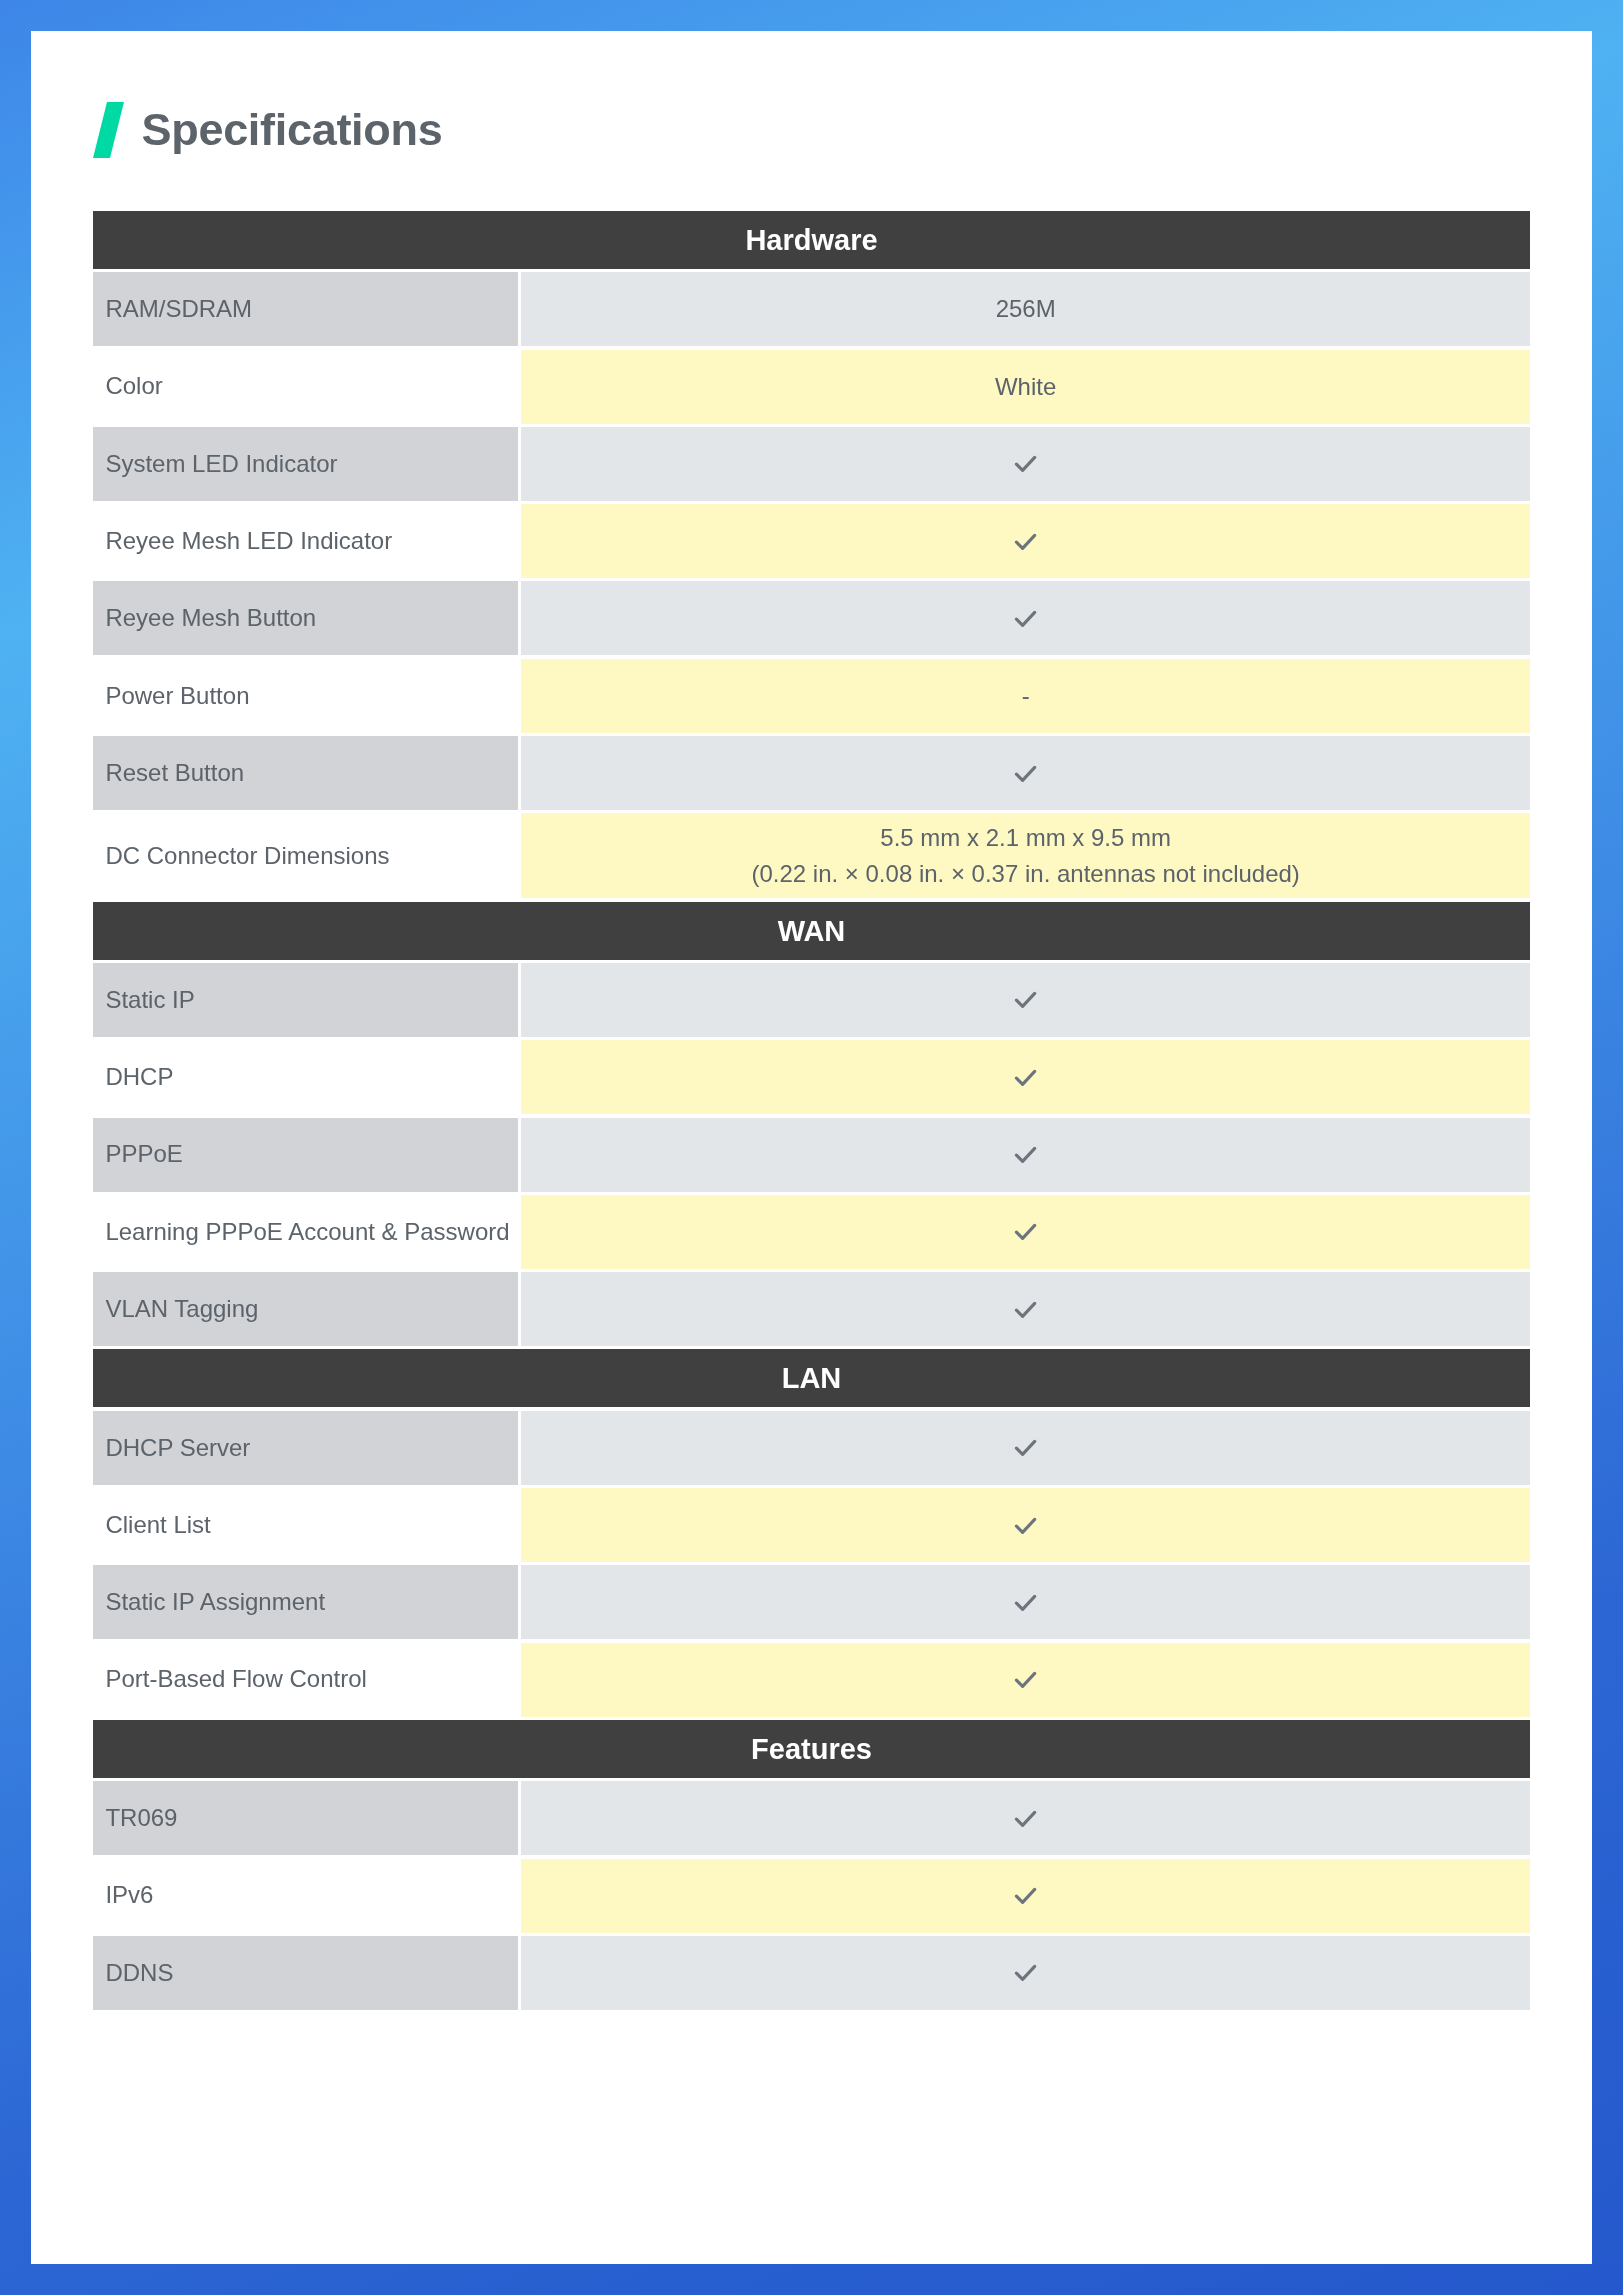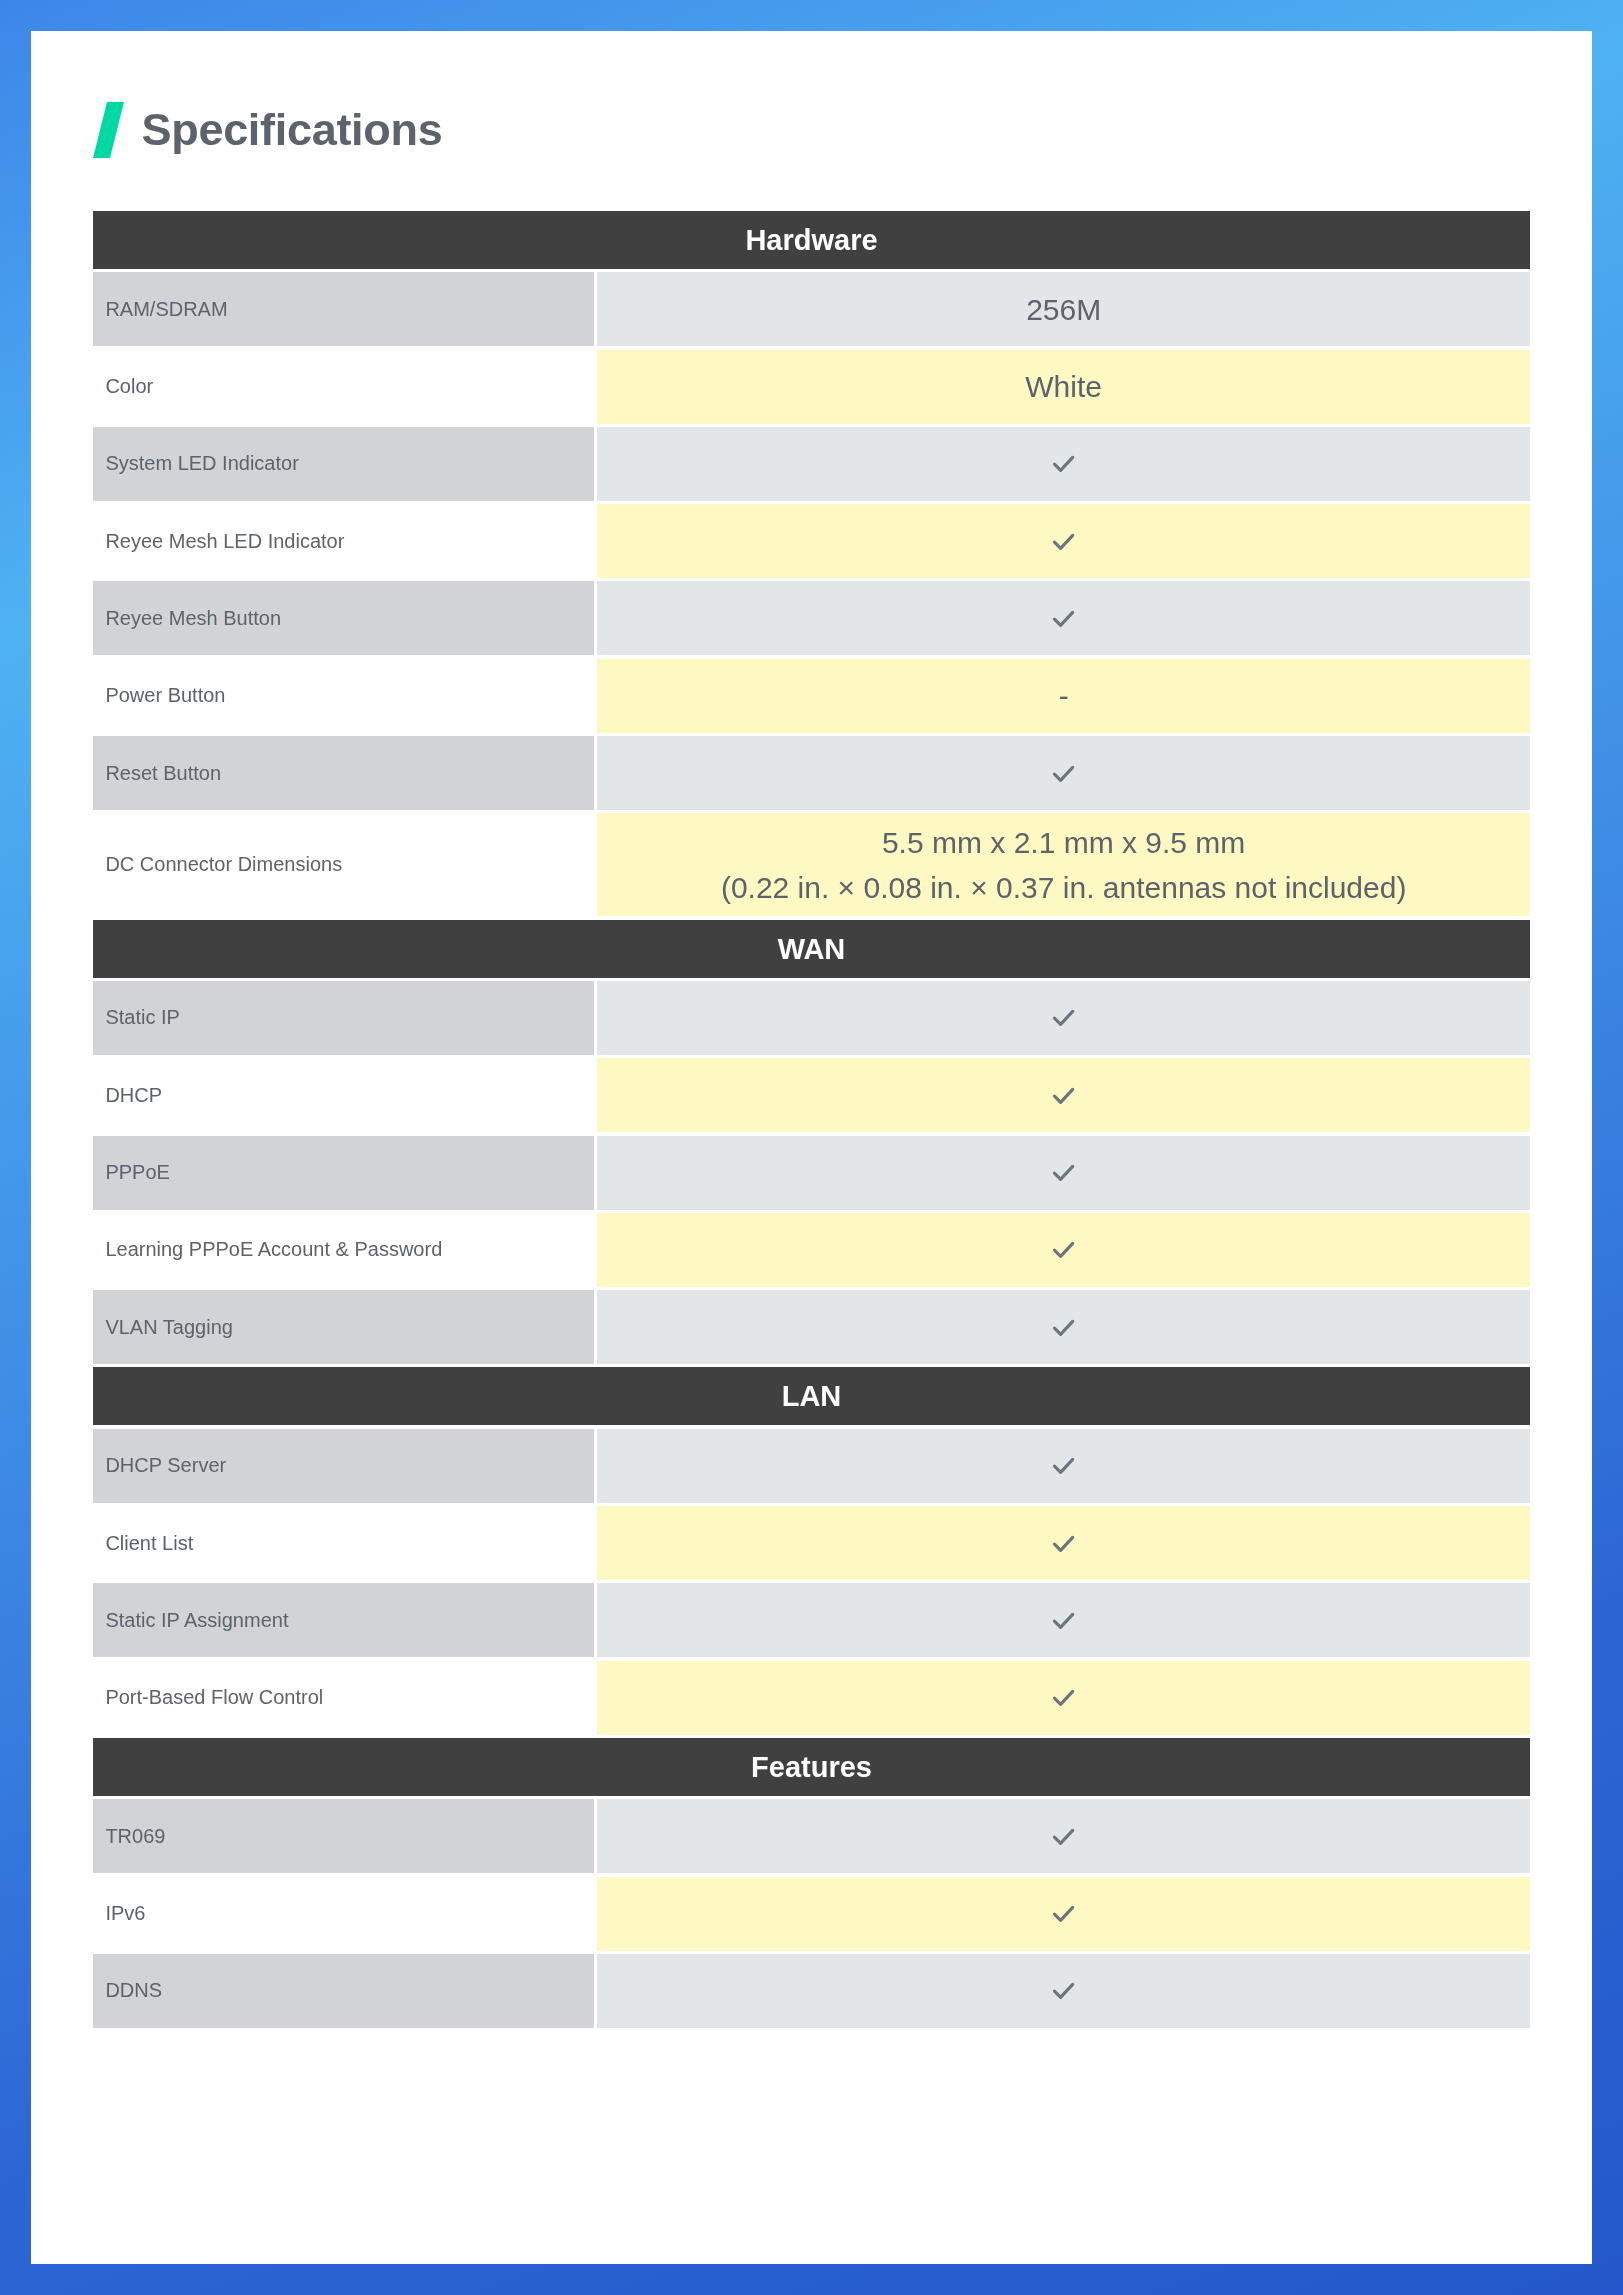--- a/index.html
+++ b/index.html
@@ -69,38 +69,38 @@
   }
 
   .spec-row {
     display:flex;
     align-items:stretch;
     min-height:74px;
     margin-bottom:3.3px;
   }
 
   .cell-label {
-    width:501px;
+    width:425px;
     flex:none;
     display:flex;
     align-items:center;
     padding-left:12.4px;
-    font-size:20px;
+    font-size:24px;
     color:#5c636a;
     line-height:1.35;
   }
 
   .cell-value {
     flex:1;
     margin-left:3.3px;
     display:flex;
     align-items:center;
     justify-content:center;
     text-align:center;
-    font-size:30px;
+    font-size:24px;
     color:#5c636a;
     line-height:1.5;
     padding:6.5px 13px;
   }
 
   .spec-row.shaded .cell-label { background:#d1d3d7; }
   .spec-row.shaded .cell-value { background:#e2e6e9; }
   .spec-row.plain  .cell-label { background:#ffffff; }
   .spec-row.plain  .cell-value { background:#fef9c3; }
 

